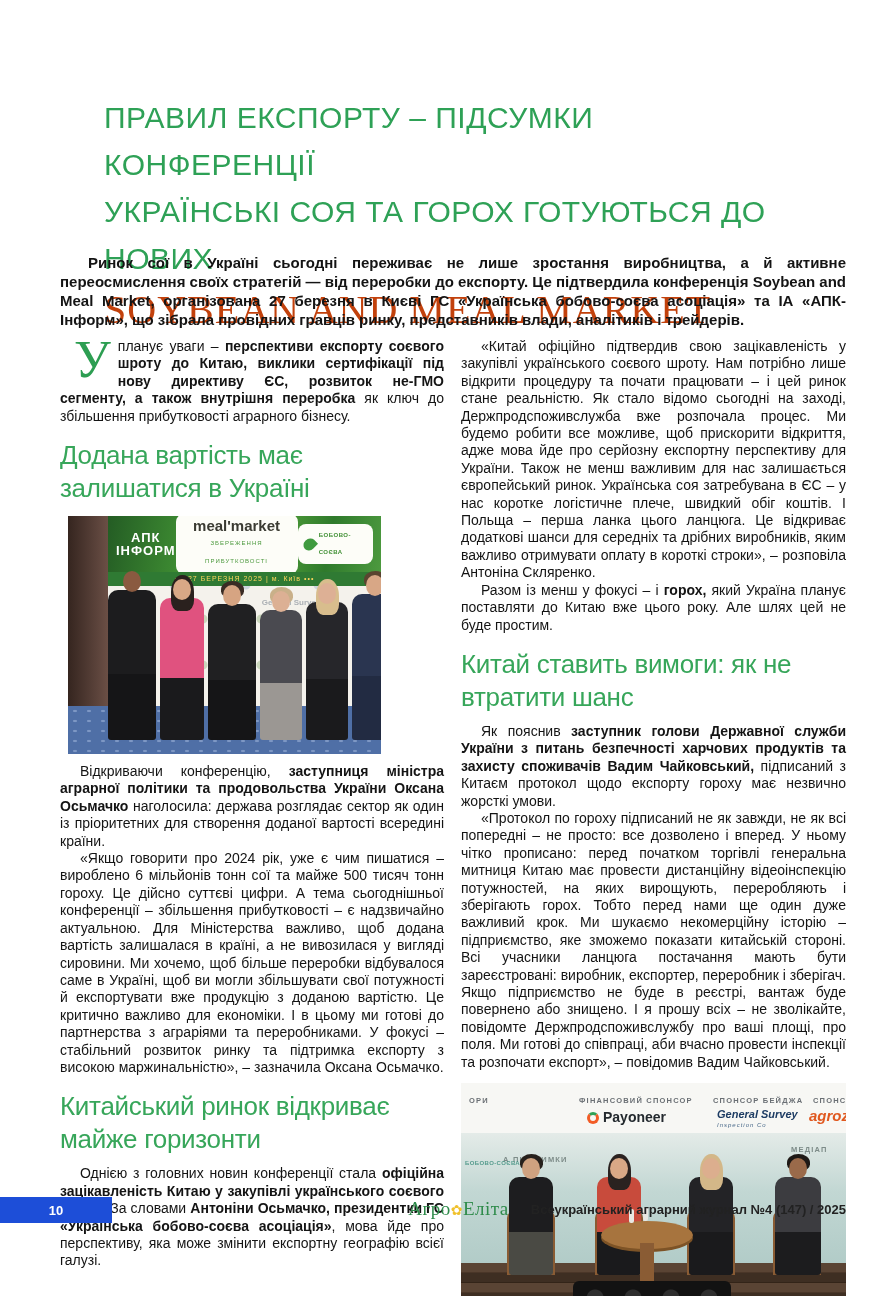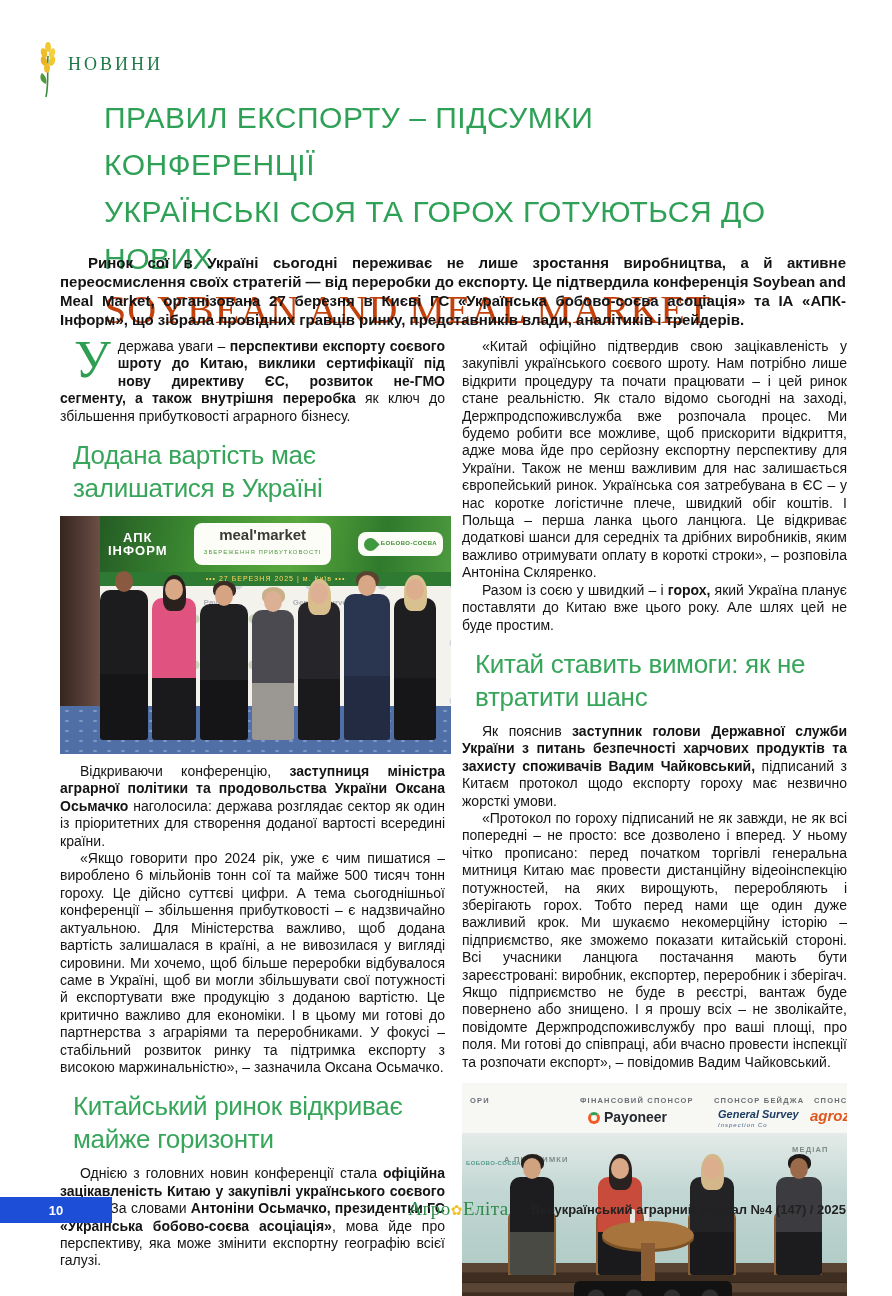--- a/index.html
+++ b/index.html
@@ -20,27 +20,27 @@
   
   .lead{position:absolute;left:60px;top:253px;width:786px;font-weight:bold;
         font-size:15px;line-height:19px;text-align:justify;text-indent:28px;}
 
   
   .cols{position:absolute;left:60px;top:338px;width:786px;display:flex;gap:17px;}
   .col{width:385px;font-size:14px;line-height:17.4px;text-align:justify;}
   .col p{margin:0;text-indent:20px;}
   .col p.noind{text-indent:0;}
   .b{font-weight:bold;}
-  h2.gh{font-weight:400;color:#37a65a;font-size:26px;line-height:33px;margin:14px 13px 9px;
+  h2.gh{font-weight:400;color:#37a65a;font-size:26px;line-height:33px;margin:14px 0 9px;
         text-align:left;letter-spacing:-.3px;}
   .dropcap{float:left;font-family:"Liberation Serif",serif;color:#2d9e52;font-size:52px;
            line-height:40px;padding:2px 7px 0 14px;font-weight:400;}
 
   
-  .photo1{position:relative;width:391px;height:238px;margin:11px 0 9px;overflow:hidden;background:#404040;}
+  .photo1{position:relative;width:313px;height:238px;margin:11px 8px 9px;overflow:hidden;background:#404040;}
   .ph1-wall{position:absolute;left:0;top:0;width:40px;height:100%;
             background:linear-gradient(90deg,#35251f,#5a423a 70%,#6b4f45);}
   .ph1-backdrop{position:absolute;left:40px;right:0;top:70px;bottom:48px;background:#f4f2ec;
     background-image:radial-gradient(circle,rgba(90,140,60,.28) 4px,transparent 5px),
                      radial-gradient(circle,rgba(70,110,170,.22) 4px,transparent 5px);
     background-size:58px 46px,72px 58px;background-position:8px 10px,30px 28px;}
   .ph1-banner{position:absolute;left:40px;right:0;top:0;height:56px;
     background:linear-gradient(100deg,#245c24,#3f8f33 30%,#5aa93e 55%,#2f7a2c 80%,#4d9a3f);
     display:flex;align-items:center;justify-content:space-between;padding:0 8px;box-sizing:border-box;}
   .apk{color:#fff;font-weight:bold;text-align:center;font-size:13px;line-height:13px;letter-spacing:1px;}
@@ -97,46 +97,33 @@
   .footer-right{position:absolute;right:46px;top:1198px;display:flex;align-items:center;gap:22px;}
   .agro-logo{font-family:"Liberation Serif",serif;font-size:19px;color:#2e8b4a;letter-spacing:.5px;}
   .flower{color:#f0c12c;font-size:14px;}
   .issue{font-size:13px;font-weight:bold;color:#222;}
 </style>
 </head>
 <body>
 
 <div class="page">
 
-  <div class="hdr">
-    <svg width="24" height="56" viewBox="0 0 24 56">
-      <path d="M12 14 C 11 28, 13 40, 10 55" stroke="#3d8b3c" stroke-width="1.6" fill="none"></path>
-      <path d="M10 42 C 4 40, 3 34, 6 31 C 10 34, 11 38, 10 42 Z" fill="#4d9a3f"></path>
-      <ellipse cx="12" cy="5" rx="3" ry="5" fill="#f2c832"></ellipse>
-      <ellipse cx="8" cy="11" rx="3" ry="5" fill="#eebd28" transform="rotate(-18 8 11)"></ellipse>
-      <ellipse cx="16" cy="11" rx="3" ry="5" fill="#f6cf44" transform="rotate(18 16 11)"></ellipse>
-      <ellipse cx="8" cy="19" rx="3" ry="5" fill="#e9b422" transform="rotate(-18 8 19)"></ellipse>
-      <ellipse cx="16" cy="19" rx="3" ry="5" fill="#f2c832" transform="rotate(18 16 19)"></ellipse>
-      <ellipse cx="11" cy="26" rx="3" ry="5" fill="#eebd28"></ellipse>
-    </svg>
-    <div class="sect-label">НОВИНИ</div>
-  </div>
 
   <div class="title">
     <div class="t-sans">ПРАВИЛ ЕКСПОРТУ – ПІДСУМКИ КОНФЕРЕНЦІЇ</div>
     <div class="t-sans">УКРАЇНСЬКІ СОЯ ТА ГОРОХ ГОТУЮТЬСЯ ДО НОВИХ</div>
     <div class="t-serif">SOYBEAN AND MEAL MARKET</div>
   </div>
 
   <div class="lead">Ринок сої в Україні сьогодні переживає не лише зростання виробництва, а й активне переосмислення своїх стратегій — від переробки до експорту. Це підтвердила конференція Soybean and Meal Market, організована 27 березня в Києві ГС «Українська бобово-соєва асоціація» та ІА «АПК-Інформ», що зібрала провідних гравців ринку, представників влади, аналітиків і трейдерів.</div>
 
   <div class="cols">
 
     <div class="col">
-      <p class="noind"><span class="dropcap">У</span><span>держава уваги – </span><span class="b">перспективи експорту соєвого шроту до Китаю, виклики сертифікації під нову директиву ЄС, розвиток не-ГМО сегменту, а також внутрішня переробка</span><span> як ключ до збільшення прибутковості аграрного бізнесу.</span></p>
+      <p class="noind"><span class="dropcap">У</span><span>планує уваги – </span><span class="b">перспективи експорту соєвого шроту до Китаю, виклики сертифікації під нову директиву ЄС, розвиток не-ГМО сегменту, а також внутрішня переробка</span><span> як ключ до збільшення прибутковості аграрного бізнесу.</span></p>
 
       <h2 class="gh">Додана вартість має залишатися в Україні</h2>
 
       <div class="photo1">
         <div class="ph1-wall"></div>
         <div class="ph1-backdrop"></div>
         <div class="ph1-banner">
           <div class="apk">
             <div>АПК</div>
             <div>ІНФОРМ</div>
@@ -168,21 +155,21 @@
       <p><span>Відкриваючи конференцію, </span><span class="b">заступниця міністра аграрної політики та продовольства України Оксана Осьмачко</span><span> наголосила: держава розглядає сектор як один із пріоритетних для створення доданої вартості всередині країни.</span></p>
       <p>«Якщо говорити про 2024 рік, уже є чим пишатися – вироблено 6 мільйонів тонн сої та майже 500 тисяч тонн гороху. Це дійсно суттєві цифри. А тема сьогоднішньої конференції – збільшення прибутковості – є надзвичайно актуальною. Для Міністерства важливо, щоб додана вартість залишалася в країні, а не вивозилася у вигляді сировини. Ми хочемо, щоб більше переробки відбувалося саме в Україні, щоб ви могли збільшувати свої потужності й експортувати вже продукцію з доданою вартістю. Це критично важливо для економіки. І в цьому ми готові до партнерства з аграріями та переробниками. У фокусі – стабільний розвиток ринку та підтримка експорту з високою маржинальністю», – зазначила Оксана Осьмачко.</p>
 
       <h2 class="gh">Китайський ринок відкриває майже горизонти</h2>
 
       <p><span>Однією з головних новин конференції стала </span><span class="b">офіційна зацікавленість Китаю у закупівлі українського соєвого шроту.</span><span> За словами </span><span class="b">Антоніни Осьмачко, президентки ГС «Українська бобово-соєва асоціація»</span><span>, мова йде про перспективу, яка може змінити експортну географію всієї галузі.</span></p>
     </div>
 
     <div class="col">
       <p>«Китай офіційно підтвердив свою зацікавленість у закупівлі українського соєвого шроту. Нам потрібно лише відкрити процедуру та почати працювати – і цей ринок стане реальністю. Як стало відомо сьогодні на заході, Держпродспоживслужба вже розпочала процес. Ми будемо робити все можливе, щоб прискорити відкриття, адже мова йде про серйозну експортну перспективу для України. Також не менш важливим для нас залишається європейський ринок. Українська соя затребувана в ЄС – у нас коротке логістичне плече, швидкий обіг коштів. І Польща – перша ланка цього ланцюга. Це відкриває додаткові шанси для середніх та дрібних виробників, яким важливо отримувати оплату в короткі строки», – розповіла Антоніна Скляренко.</p>
-      <p><span>Разом із соєю у швидкий – і </span><span class="b">горох,</span><span> який Україна планує поставляти до Китаю вже цього року. Але шлях цей не буде простим.</span></p>
+      <p><span>Разом із менш у фокусі – і </span><span class="b">горох,</span><span> який Україна планує поставляти до Китаю вже цього року. Але шлях цей не буде простим.</span></p>
 
       <h2 class="gh">Китай ставить вимоги: як не втратити шанс</h2>
 
       <p><span>Як пояснив </span><span class="b">заступник голови Державної служби України з питань безпечності харчових продуктів та захисту споживачів Вадим Чайковський,</span><span> підписаний з Китаєм протокол щодо експорту гороху має незвично жорсткі умови.</span></p>
       <p>«Протокол по гороху підписаний не як завжди, не як всі попередні – не просто: все дозволено і вперед. У ньому чітко прописано: перед початком торгівлі генеральна митниця Китаю має провести дистанційну відеоінспекцію потужностей, на яких вирощують, переробляють і зберігають горох. Тобто перед нами ще один дуже важливий крок. Ми шукаємо некомерційну історію – підприємство, яке зможемо показати китайській стороні. Всі учасники ланцюга постачання мають бути зареєстровані: виробник, експортер, переробник і зберігач. Якщо підприємство не буде в реєстрі, вантаж буде повернено або знищено. І я прошу всіх – не зволікайте, повідомте Держпродспоживслужбу про ваші площі, про поля. Ми готові до співпраці, аби вчасно провести інспекції та розпочати експорт», – повідомив Вадим Чайковський.</p>
 
       <div class="photo2">
         <div class="ph2-band"></div>
         <div class="ph2-backdrop"></div>
         <div class="ph2-floor"></div>

